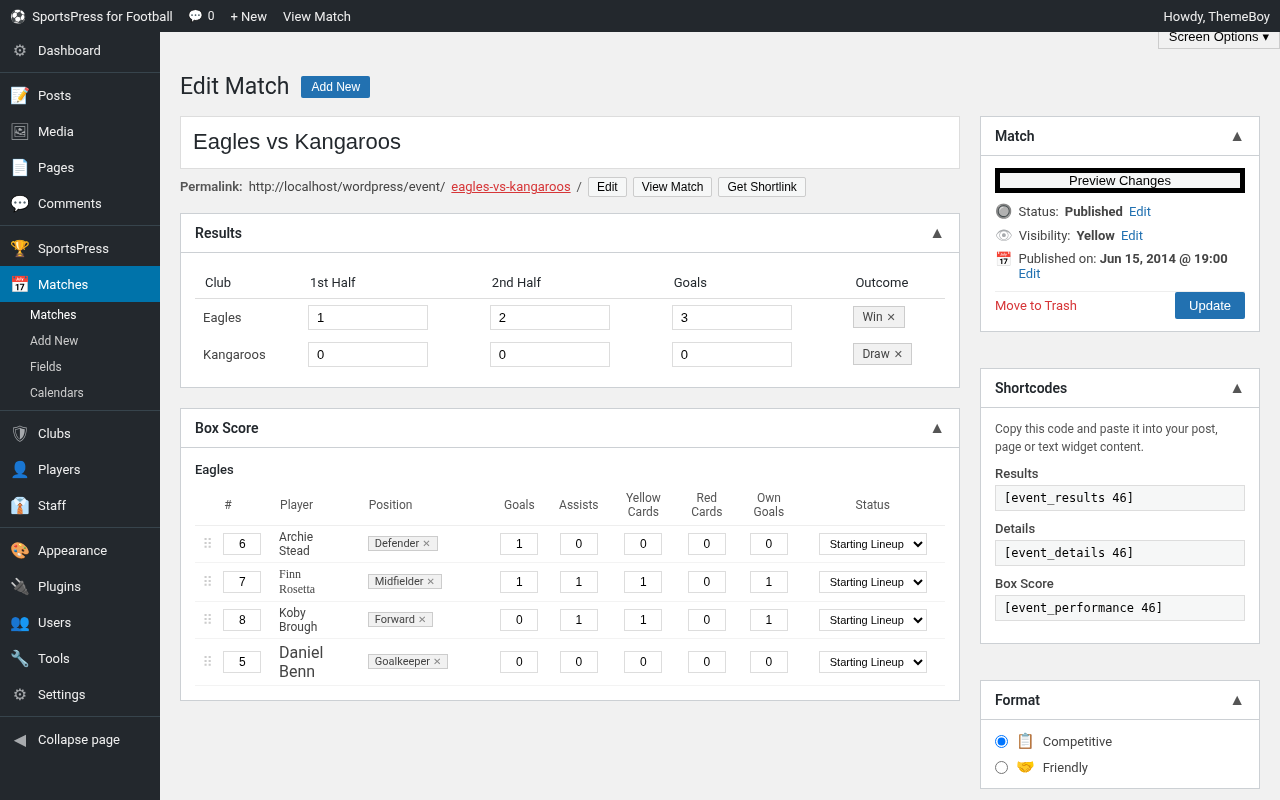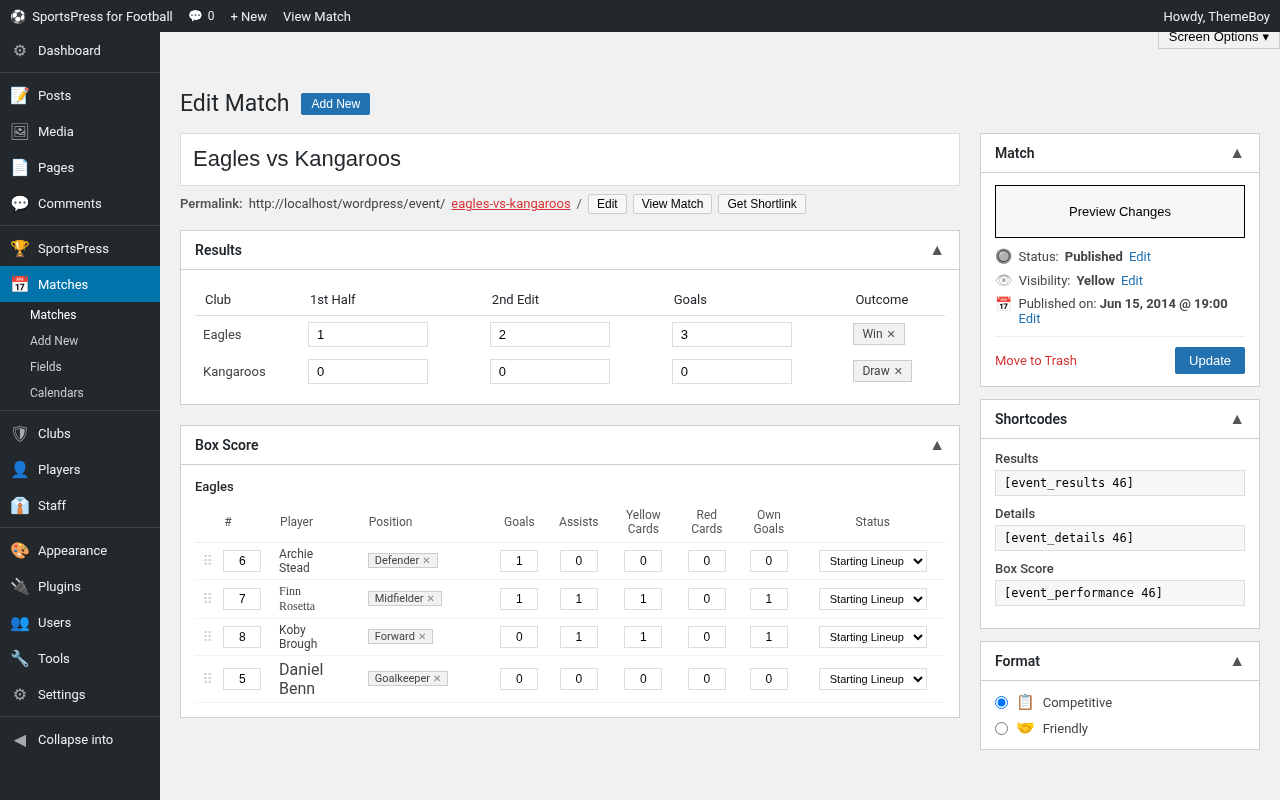--- a/index.html
+++ b/index.html
@@ -28,21 +28,21 @@
 
     
     #main { flex: 1; padding: 20px; }
 
     
     .page-header { display: flex; align-items: center; gap: 12px; margin-bottom: 16px; }
     .page-title { font-size: 23px; font-weight: 400; color: #23282d; }
     .add-new-btn { background: #2271b1; color: #fff; border: none; padding: 4px 10px; font-size: 12px; cursor: pointer; border-radius: 2px; }
 
     
-    .screen-options-area { display: flex; justify-content: flex-end; margin-bottom: 21px; margin-top: -8px; align-items: flex-end; }
+    .screen-options-area { display: flex; justify-content: flex-end; margin-bottom: 4px; margin-top: -8px; align-items: flex-end; }
     .screen-options-btn { background: #f1f1f1; border: 1px solid #ccc; padding: 4px 10px; font-size: 13px; cursor: pointer; display: flex; align-items: center; gap: 4px; }
 
     
     .title-input { width: 100%; border: 1px solid #ddd; padding: 10px 12px; font-size: 22px; line-height: 1.4; color: #23282d; margin-bottom: 8px; }
 
     
     .permalink-bar { font-size: 13px; color: #555; margin-bottom: 16px; display: flex; align-items: center; gap: 6px; flex-wrap: wrap; }
     .permalink-bar .perm-label { font-weight: 600; }
     .permalink-bar .perm-url { color: #444; }
     .permalink-bar .perm-slug { color: #d63638; text-decoration: underline; cursor: pointer; }
@@ -73,34 +73,34 @@
     .box-score-table td.left { text-align: left; }
     .box-score-table input[type="text"] { border: 1px solid #ddd; padding: 3px 5px; font-size: 12px; width: 38px; text-align: center; }
     .drag-handle { color: #ccc; font-size: 14px; cursor: move; }
     .position-tag { display: inline-flex; align-items: center; gap: 3px; background: #f1f1f1; border: 1px solid #ccc; padding: 0 6px; font-size: 11px; }
     .position-tag .remove-x { cursor: pointer; color: #888; font-size: 10px; }
     .status-select { border: 1px solid #ddd; padding: 3px 6px; font-size: 11px; background: #fff; }
     .number-input { border: 1px solid #ddd; padding: 3px 5px; font-size: 12px; width: 38px; text-align: center; }
 
     
     #right-sidebar { width: 280px; flex-shrink: 0; }
-    .side-metabox { background: #fff; border: 1px solid #ccd0d4; margin-bottom: 12px; }
+    .side-metabox { background: #fff; border: 1px solid #ccd0d4; margin-bottom: 36px; }
     .side-metabox-header { background: #fff; border-bottom: 1px solid #ccd0d4; padding: 10px 14px; display: flex; align-items: center; justify-content: space-between; }
     .side-metabox-title { font-size: 14px; font-weight: 600; color: #23282d; }
     .side-metabox-body { padding: 12px 14px; }
 
-    .preview-btn { width: 100%; background: #f6f7f7; border: 1px solid #000000; padding: 18px; font-size: 13px; cursor: pointer; margin-bottom: 10px; }
+    .preview-btn { width: 100%; background: #f6f7f7; border: 5px solid #000000; padding: 0; font-size: 13px; cursor: pointer; margin-bottom: 10px; }
 
     .status-row { display: flex; align-items: center; gap: 6px; margin-bottom: 8px; font-size: 13px; }
     .status-row .icon { color: #a7aaad; font-size: 14px; }
     .status-link { color: #2271b1; text-decoration: none; cursor: pointer; }
 
     .trash-link { color: #d63638; font-size: 13px; cursor: pointer; text-decoration: none; }
     .update-btn { background: #2271b1; color: #fff; border: none; padding: 6px 14px; font-size: 13px; cursor: pointer; border-radius: 2px; }
-    .publish-actions { display: flex; justify-content: space-between; align-items: center; margin-top: 10px; padding-top: 10px; border-top: 1px solid #eee; }
+    .publish-actions { display: flex; justify-content: space-between; align-items: center; margin-top: 10px; border-top: 1px solid #eee; }
 
     .shortcodes-desc { font-size: 12px; color: #555; margin-bottom: 10px; line-height: 1.5; }
     .shortcode-label { font-size: 13px; font-weight: 500; margin-bottom: 4px; }
     .shortcode-input { width: 100%; background: #f6f7f7; border: 1px solid #ddd; padding: 5px 8px; font-size: 12px; font-family: monospace; margin-bottom: 10px; }
 
     .format-options { display: flex; flex-direction: column; gap: 8px; }
     .format-option { display: flex; align-items: center; gap: 8px; font-size: 13px; }
     .format-icon { font-size: 15px; color: #555; }
 
     
@@ -200,21 +200,21 @@
       <span class="icon">🔧</span>
       <span>Tools</span>
     </div>
     <div class="sidebar-item">
       <span class="icon">⚙</span>
       <span>Settings</span>
     </div>
     <div class="sidebar-separator"></div>
     <div class="sidebar-item">
       <span class="icon">◀</span>
-      <span>Collapse into</span>
+      <span>Collapse page</span>
     </div>
   </div>
 
   <div id="content-area">
 
     <div class="screen-options-area">
       <button class="screen-options-btn">
         <span>Screen Options</span>
         <span>▾</span>
       </button>
@@ -247,21 +247,21 @@
             <div class="metabox-header">
               <span class="metabox-title">Results</span>
               <button class="metabox-toggle">▲</button>
             </div>
             <div class="metabox-body">
               <table class="results-table">
                 <thead>
                   <tr>
                     <th>Club</th>
                     <th>1st Half</th>
-                    <th>2nd Edit</th>
+                    <th>2nd Half</th>
                     <th>Goals</th>
                     <th>Outcome</th>
                   </tr>
                 </thead>
                 <tbody id="results-tbody">
                 <tr>
     <td class="club-name">Eagles</td>
     <td>
       <input type="text" value="1" style="border: 1px solid rgb(221, 221, 221); padding: 4px 8px; font-size: 13px; width: 120px;">
     </td>
@@ -504,20 +504,21 @@
               </div>
             </div>
           </div>
 
           <div class="side-metabox">
             <div class="side-metabox-header">
               <span class="side-metabox-title">Shortcodes</span>
               <button class="metabox-toggle">▲</button>
             </div>
             <div class="side-metabox-body">
+              <p class="shortcodes-desc">Copy this code and paste it into your post, page or text widget content.</p>
 
               <div class="shortcode-label">Results</div>
               <input type="text" class="shortcode-input" value="[event_results 46]" style="">
 
               <div class="shortcode-label">Details</div>
               <input type="text" class="shortcode-input" value="[event_details 46]" style="">
 
               <div class="shortcode-label">Box Score</div>
               <input type="text" class="shortcode-input" value="[event_performance 46]" style="">
             </div>

